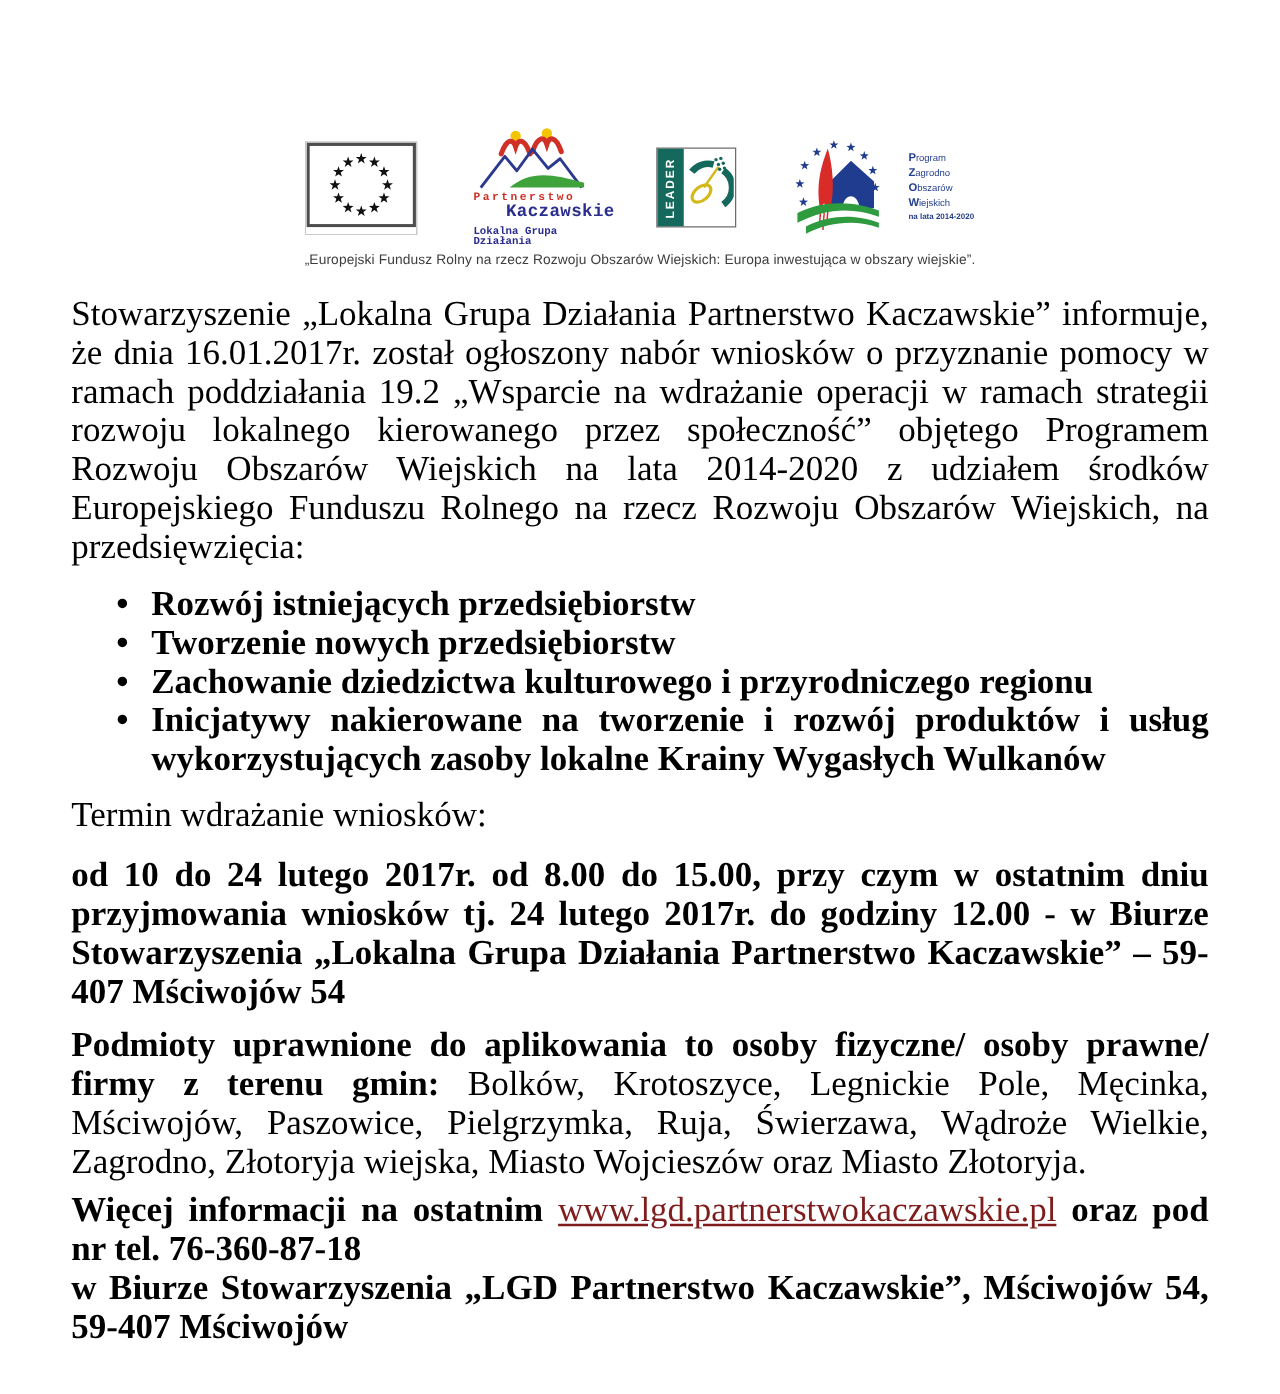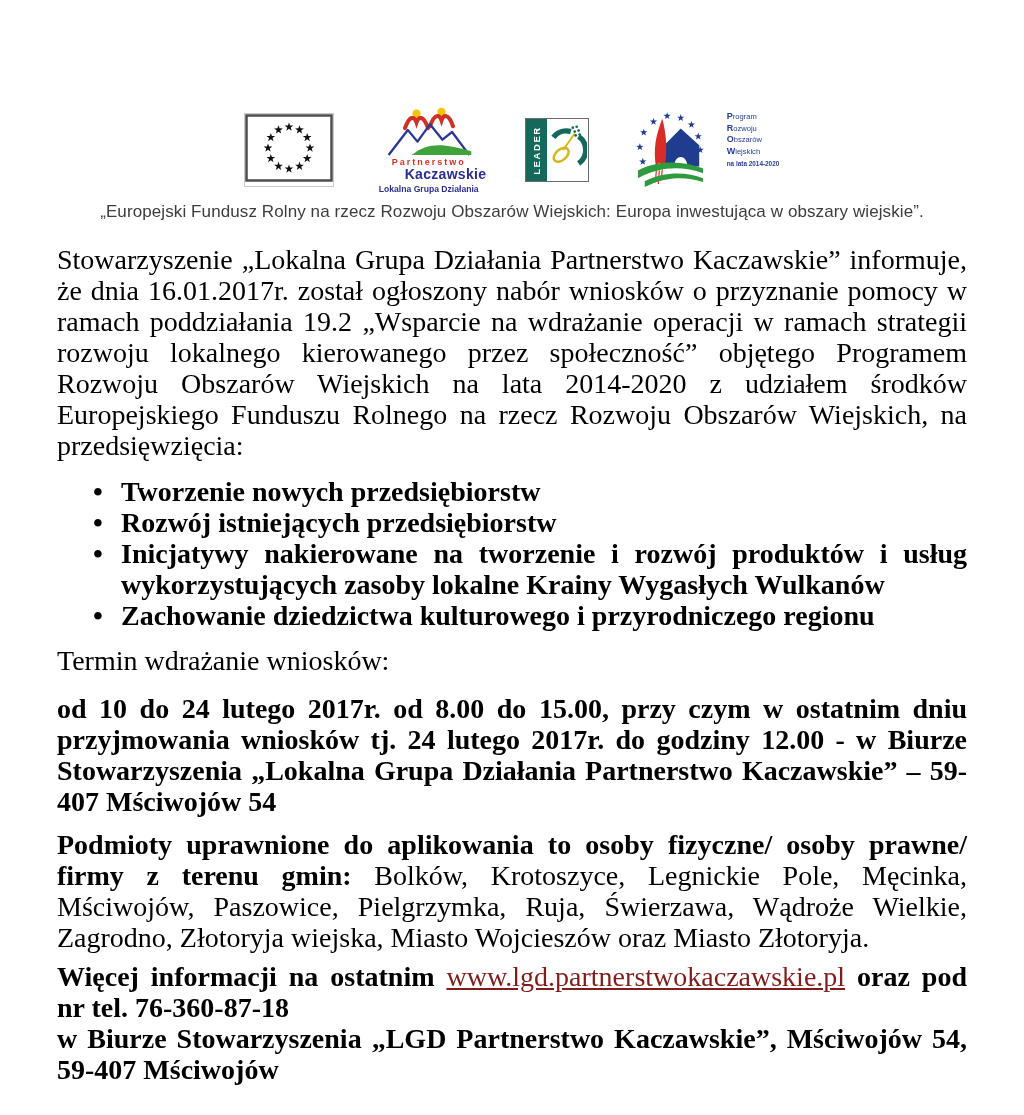--- a/index.html
+++ b/index.html
@@ -15,45 +15,45 @@
   .logos-row {
     display:flex; justify-content:center; align-items:center;
     gap:46px; height:88px;
   }
   .logo { flex:0 0 auto; }
 
   
   .eu-wrap { box-shadow:0 0 0 1px #c9c9c9; }
 
   
-  .kacz { width:100px; text-align:center; font-family:Liberation Sans, sans-serif; }
+  .kacz { width:100px; font-family:Liberation Mono, monospace; }
   .kacz-l1 { color:#d03026; font-weight:bold; font-size:9px; letter-spacing:2px; line-height:1; margin-top:-3px; }
   .kacz-l2 { color:#2b2e8c; font-weight:bold; font-size:14px; line-height:1.05; letter-spacing:0.3px;margin-left:26px; }
   .kacz-l3 { color:#2b2e8c; font-weight:bold; font-size:8.6px; line-height:1; margin-top:3px; }
 
   
   .leader { width:62px; height:62px; display:flex; border:1px solid #6c6c6c; background:#fff; }
   .leader-band { width:21px; background:#15685c; display:flex; align-items:center; justify-content:center; }
   .leader-band span {
     transform:rotate(-90deg); color:#fff; white-space:nowrap;
     font-family:"Liberation Sans", sans-serif; font-weight:bold;
     font-size:9.5px; letter-spacing:1.6px;
   }
 
   
-  .prow { display:flex; align-items:flex-start; gap:20px; }
+  .prow { display:flex; align-items:center; gap:20px; }
   .prow-text { font-family:"Liberation Sans", sans-serif; color:#27418f; font-size:7.6px; line-height:1.3; }
   .prow-word::first-letter { font-weight:bold; font-size:9px; }
   .prow-years { font-size:6.4px; margin-top:2px; white-space:nowrap; font-weight:bold; }
 
   
   .caption {
     text-align:center; margin-top:8px;
     font-family:"Liberation Sans", sans-serif;
-    font-size:17px; color:#3d3d3d; letter-spacing:0.1px;
+    font-size:11px; color:#3d3d3d; letter-spacing:0.1px;
   }
 
   
   main {
     margin:22px 57px 0 57px;
     font-size:28px; line-height:31px;
     text-align:justify;
   }
   main p { margin:0 0 15px 0; }
   .bold { font-weight:bold; }
@@ -159,39 +159,39 @@
         <g stroke="#d92b27" stroke-width="1.2">
           <line x1="22" y1="60" x2="21" y2="73"></line>
           <line x1="25" y1="61" x2="24" y2="75"></line>
           <line x1="28" y1="60" x2="27" y2="71"></line>
         </g>
         <path d="M3,61 C24,50 50,51 70,59 L70,64 C48,56 26,57 3,69 Z" fill="#2e9b3f"></path>
         <path d="M10,72 C32,61 54,63 70,69 L70,73 C52,67 32,67 10,78 Z" fill="#2e9b3f"></path>
       </svg>
       <div class="prow-text">
         <div class="prow-word">Program</div>
-        <div class="prow-word">Rozwoju</div>
+        <div class="prow-word">Zagrodno</div>
         <div class="prow-word">Obszarów</div>
         <div class="prow-word">Wiejskich</div>
         <div class="prow-years">na lata 2014-2020</div>
       </div>
     </div>
   </header>
 
   <div class="caption">„Europejski Fundusz Rolny na rzecz Rozwoju Obszarów Wiejskich: Europa inwestująca w obszary wiejskie”.</div>
 
   <main>
 
     <p>Stowarzyszenie „Lokalna Grupa Działania Partnerstwo Kaczawskie” informuje, że dnia 16.01.2017r. został ogłoszony nabór wniosków o przyznanie pomocy w ramach poddziałania 19.2 „Wsparcie na wdrażanie operacji w ramach strategii rozwoju lokalnego kierowanego przez społeczność” objętego Programem Rozwoju Obszarów Wiejskich na lata 2014-2020 z udziałem środków Europejskiego Funduszu Rolnego na rzecz Rozwoju Obszarów Wiejskich, na przedsięwzięcia:</p>
 
     <ul class="objectives">
+      <li>Rozwój istniejących przedsiębiorstw</li>
       <li>Tworzenie nowych przedsiębiorstw</li>
-      <li>Rozwój istniejących przedsiębiorstw</li>
+      <li>Zachowanie dziedzictwa kulturowego i przyrodniczego regionu</li>
       <li>Inicjatywy nakierowane na tworzenie i rozwój produktów i usług wykorzystujących zasoby lokalne Krainy Wygasłych Wulkanów</li>
-      <li>Zachowanie dziedzictwa kulturowego i przyrodniczego regionu</li>
     </ul>
 
     <p class="deadline-heading">Termin wdrażanie wniosków:</p>
 
     <p class="bold deadline-paragraph">od 10 do 24 lutego 2017r. od 8.00 do 15.00, przy czym w ostatnim dniu przyjmowania wniosków tj. 24 lutego 2017r. do godziny 12.00 - w Biurze Stowarzyszenia „Lokalna Grupa Działania Partnerstwo Kaczawskie” – 59-407 Mściwojów 54</p>
 
     <p class="eligibility-paragraph"><span class="bold">Podmioty uprawnione do aplikowania to osoby fizyczne/ osoby prawne/ firmy z terenu gmin:</span><span> Bolków, Krotoszyce, Legnickie Pole, Męcinka, Mściwojów, Paszowice, Pielgrzymka, Ruja, Świerzawa, Wądroże Wielkie, Zagrodno, Złotoryja wiejska, Miasto Wojcieszów oraz Miasto Złotoryja.</span></p>
 
     <p class="bold"><span>Więcej informacji na ostatnim </span><a class="link">www.lgd.partnerstwokaczawskie.pl</a><span> oraz pod nr tel. 76-360-87-18</span><span class="office-line">w Biurze Stowarzyszenia „LGD Partnerstwo Kaczawskie”, Mściwojów 54, 59-407 Mściwojów</span></p>
 

